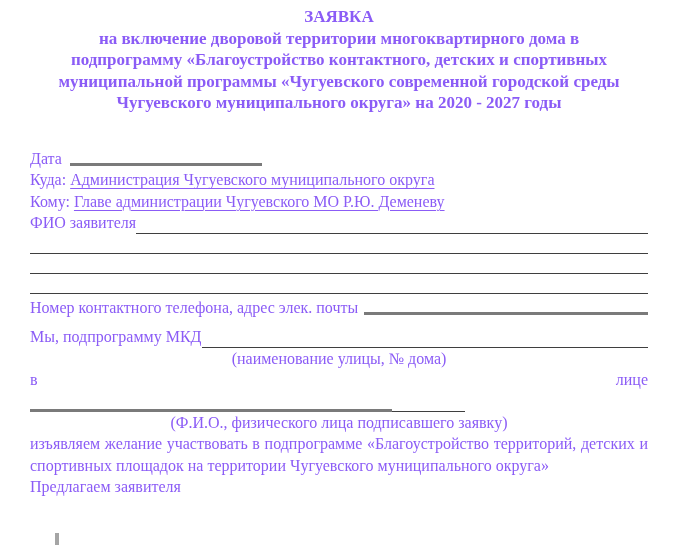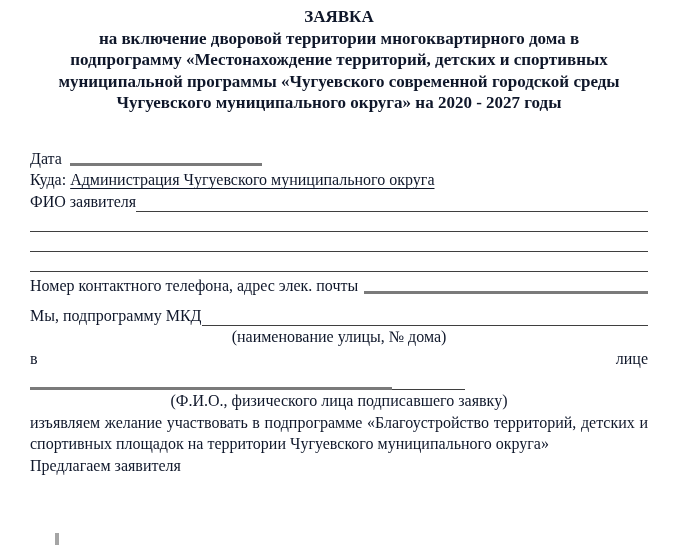--- a/index.html
+++ b/index.html
@@ -4,21 +4,21 @@
 <style>
   html, body { margin: 0; padding: 0; background: #ffffff; }
   .page {
     position: relative;
     width: 700px;
     height: 545px;
     background: #ffffff;
     font-family: "Liberation Serif", "DejaVu Serif", serif;
     font-size: 16px;
     line-height: 21.5px;
-    color: #0f172a;
+    color: #8b5cf6;
     overflow: hidden;
   }
   .content {
     position: absolute;
     left: 30px;
     top: 6px;
     width: 618px;
   }
   .doc-title {
     width: 100%;
@@ -78,38 +78,43 @@
 </style>
 </head>
 <body>
 
 <div class="page">
   <div class="content">
 
     <div class="doc-title">
       <div class="t-line">ЗАЯВКА</div>
       <div class="t-line">на включение дворовой территории многоквартирного дома в</div>
-      <div class="t-line">подпрограмму «Местонахождение территорий, детских и спортивных</div>
+      <div class="t-line">подпрограмму «Благоустройство контактного, детских и спортивных</div>
       <div class="t-line">муниципальной программы «Чугуевского современной городской среды</div>
       <div class="t-line">Чугуевского муниципального округа» на 2020 - 2027 годы</div>
     </div>
 
     <div class="form">
 
       <div class="row flex-row">
         <span class="label">Дата</span>
         <span class="bar-thick bar-date"></span>
       </div>
 
       <div class="row">
         <span class="label">Куда:</span>
         <span> </span>
         <span class="u-value">Администрация Чугуевского муниципального округа</span>
       </div>
 
+      <div class="row">
+        <span class="label">Кому:</span>
+        <span> </span>
+        <span class="u-value">Главе администрации Чугуевского МО Р.Ю. Деменеву</span>
+      </div>
 
       <div class="row flex-row">
         <span class="label">ФИО заявителя</span>
         <span class="fill-thin"></span>
       </div>
 
 
       <div class="blank-line"></div>
       <div class="blank-line"></div>
       <div class="blank-line"></div>

